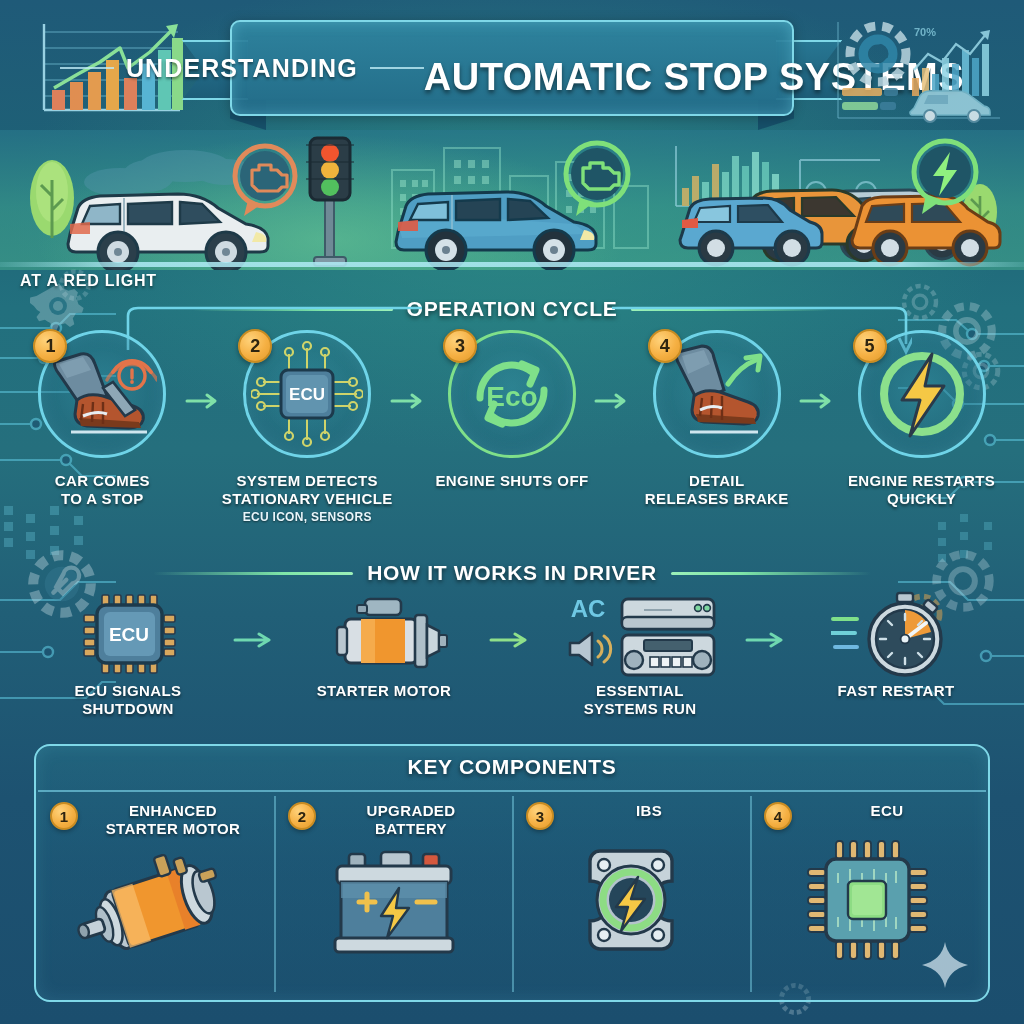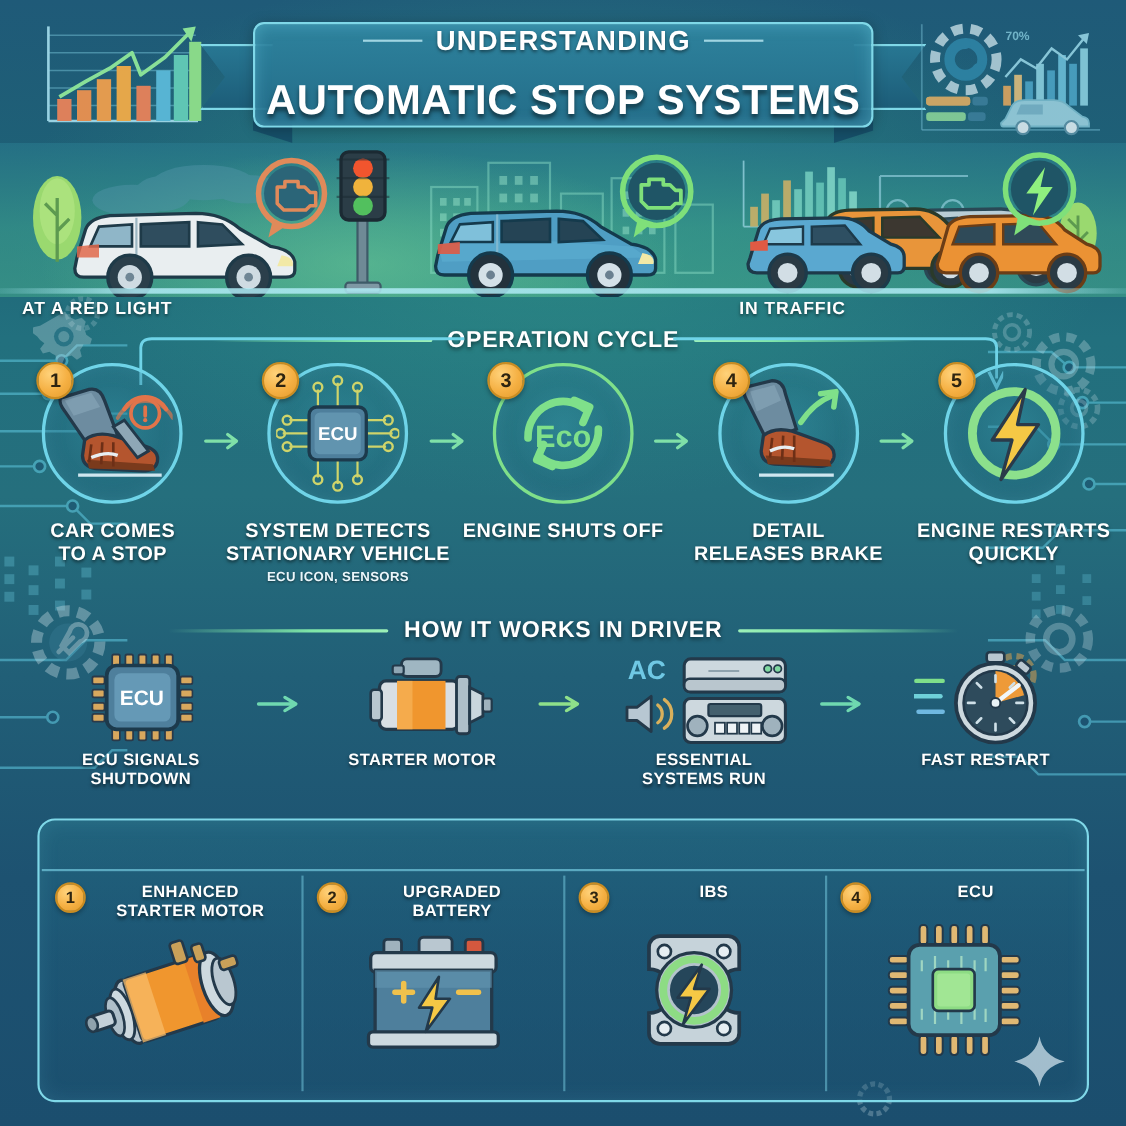--- a/index.html
+++ b/index.html
@@ -33,21 +33,21 @@
   .chartdeco-l { position: absolute; left: 26px; top: 16px; width: 160px; height: 102px; opacity: .95; }
   .chartdeco-r { position: absolute; right: 16px; top: 14px; width: 180px; height: 112px; opacity: .85; }
 
   .ribbon { position: absolute; left: 182px; top: 14px; width: 660px; height: 112px; }
   .ribbon-body {
     position: absolute; left: 48px; top: 6px; right: 48px; height: 96px;
     background: linear-gradient(180deg, rgba(47,133,160,0.92) 0%, rgba(35,108,137,0.94) 100%);
     border: 2px solid #7fd8e8;
     border-radius: 10px;
     box-shadow: 0 0 14px rgba(120,220,240,0.35) inset, 0 2px 12px rgba(0,0,0,.25);
-    display: flex; flex-direction: column; align-items: center; justify-content: center;
+    display: flex; flex-direction: row; align-items: center; justify-content: center;
   }
   .ribbon-tail {
     position: absolute; top: 26px; width: 66px; height: 60px;
     background: linear-gradient(180deg, rgba(40,120,148,0.95), rgba(28,92,120,0.95));
     border: 2px solid #7fd8e8;
   }
   .tail-l { left: 0;  clip-path: polygon(0 0, 100% 0, 100% 100%, 0 100%, 34% 50%); border-right: none; }
   .tail-r { right: 0; clip-path: polygon(0 0, 100% 0, 66% 50%, 100% 100%, 0 100%); border-left: none; }
   .ribbon-fold { position:absolute; top:86px; width:36px; height:30px; background:rgba(22,78,104,.95);}
   .fold-l { left: 48px; clip-path: polygon(0 0, 100% 0, 100% 100%, 0 62%); }
@@ -111,21 +111,21 @@
     position: absolute; left: -8px; top: -4px;
     width: 34px; height: 34px; border-radius: 50%;
     background: radial-gradient(circle at 35% 30%, #ffd27a 0%, #f5b043 55%, #e39b2c 100%);
     border: 2px solid #c98c22;
     color: #2e2410; font-size: 18px; font-weight: bold;
     display: flex; align-items: center; justify-content: center;
     box-shadow: 0 2px 5px rgba(0,0,0,.35); z-index: 4;
   }
   .step-label {
     margin-top: 14px; text-align: center; color: #fff; font-weight: bold;
-    font-size: 18px; line-height: 1.18; letter-spacing: .4px;
+    font-size: 15px; line-height: 1.18; letter-spacing: .4px;
     text-shadow: 0 2px 3px rgba(0,0,0,.55); white-space: pre-line;
   }
   .step-sub {
     margin-top: 3px; text-align: right; color: #e9f6fb; font-weight: bold;
     font-size: 12px; letter-spacing: .3px; text-shadow: 0 1px 2px rgba(0,0,0,.5);
   }
   .arrow-between {
     position: absolute; top: 62px; width: 40px; height: 18px; z-index: 3;
   }
 
@@ -550,21 +550,20 @@
     <svg class="scene" style="left:902px;top:4px;width:86px;height:86px" viewBox="0 0 86 86">
       <circle cx="43" cy="38" r="31" fill="none" stroke="#7fe07a" stroke-width="5"></circle>
       <path d="M24 60 L20 80 L40 66 Z" fill="#7fe07a"></path>
       <circle cx="43" cy="38" r="26" fill="#1f5566"></circle>
       <path d="M48 18 L31 42 h11 l-5 20 18 -26 h-11 z" fill="#8ff07f"></path>
     </svg>
   </div>
   <div class="ground"></div>
 
   <div class="scene-label scene-1">AT A RED LIGHT</div>
-  <div class="scene-label scene-3">IN TRAFFIC</div>
 
   <div class="sec-head" style="top:294px">
     <span class="ln ln-l"></span>
     <span class="sec-title">OPERATION CYCLE</span>
     <span class="ln ln-r"></span>
   </div>
   <svg class="cycle-bracket" viewBox="0 0 790 56">
     <path d="M6 50 V16 Q6 8 16 8 H300 M490 8 H774 Q784 8 784 16 V44" fill="none" stroke="#6fd4e8" stroke-width="2.6"></path>
     <path d="M777 38 L784 52 L791 38" fill="none" stroke="#6fd4e8" stroke-width="3"></path>
   </svg>
@@ -827,20 +826,25 @@
           </g>
           <line x1="74" y1="50" x2="95" y2="34" stroke="#f1f6f8" stroke-width="4" stroke-linecap="round"></line>
           <circle cx="74" cy="50" r="4.4" fill="#e9f2f6" stroke="#23394a" stroke-width="1.8"></circle>
         </svg>
       </div>
       <div class="dlabel">FAST RESTART</div>
     </div>
   </div>
 
   <div class="kc-panel">
+    <div class="kc-head">
+      <span class="ln ln-l" style="width:230px"></span>
+      <span class="sec-title">KEY COMPONENTS</span>
+      <span class="ln ln-r" style="width:230px"></span>
+    </div>
     <div class="kc-divider"></div>
 
     <div class="kc-grid">
 
       <div class="kc-cell">
         <div class="kc-title-wrap">
           <div class="kc-badge">1</div>
           <div class="kc-label">ENHANCED
 STARTER MOTOR</div>
         </div>

